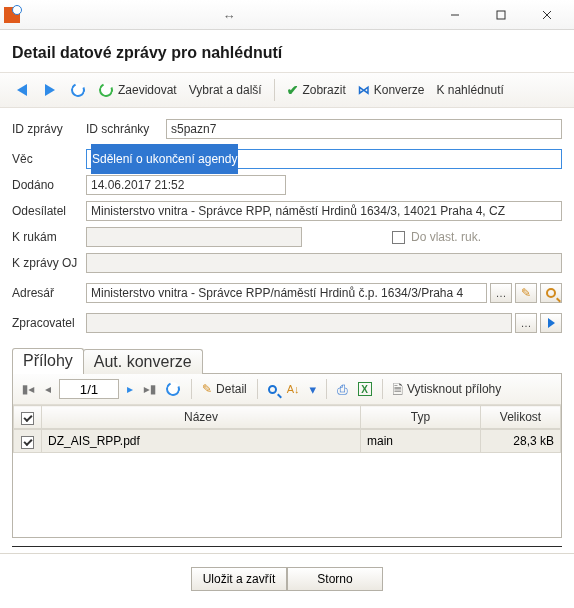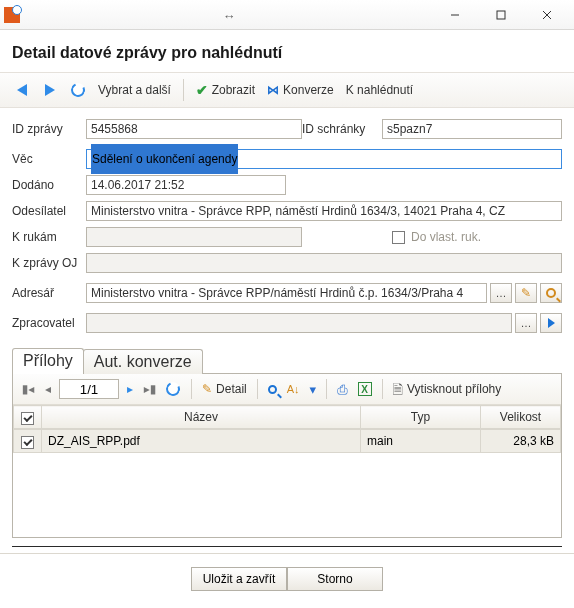--- a/index.html
+++ b/index.html
@@ -81,21 +81,21 @@
     height:20px;
     border:1px solid #b9b5ab;
     background:#fff;
     padding:1px 4px;
     font-family:inherit;
     font-size:12px;
     color:#333;
   }
   .input.readonly { background:#f3f2ef; color:#555;}
   .hl-seg{
-    display:inline-block; background:#2f77d1; color:#000000; padding:8px 1px;
+    display:inline-block; background:#2f77d1; color:#ffffff; padding:8px 1px;
   }
   .btn-sm{
     width:22px; height:20px; border:1px solid #b9b5ab;
     background:linear-gradient(#fff,#ece9e2);
     display:flex;align-items:center;justify-content:center;
     margin-left:3px;
     font-size:11px;
     color:#444;
   }
   .pencil{ color:#d18a1e; font-size:12px;}
@@ -257,41 +257,46 @@
       <span class="ico">
         <span class="arrow-right"></span>
       </span>
     </div>
   <div class="tb-item">
       <span class="ico">
         <span class="refresh"></span>
       </span>
     </div>
   <div class="tb-item">
+    <span class="ico">
+        <span class="refresh green"></span>
+      </span>
+    <span>Zaevidovat</span>
+  </div>
+  <div class="tb-item">
     <span>Vybrat a další</span>
   </div>
   <div class="tb-sep"></div>
   <div class="tb-item">
     <span class="check-g">✔</span>
     <span>Zobrazit</span>
   </div>
   <div class="tb-item">
     <span class="chain">⋈</span>
     <span>Konverze</span>
   </div>
   <div class="tb-item">
     <span>K nahlédnutí</span>
   </div>
 </div>
 
 <div class="form">
 
   <div class="row">
     <div class="lbl">ID zprávy</div>
-    <input class="input" style="width: 216px;" value="5455868">
     <div class="lbl" style="width:80px">ID schránky</div>
     <input class="input" style="flex: 1 1 0%;" value="s5pazn7">
   </div>
 
   <div class="row" style="margin-top:8px">
     <div class="lbl">Věc</div>
     <div class="input" style="flex:1;border-color:#3b8be0;display:flex;align-items:center;padding:0 4px">
       <span class="hl-seg">Sdělení o ukončení agendy</span>
     </div>
   </div>

